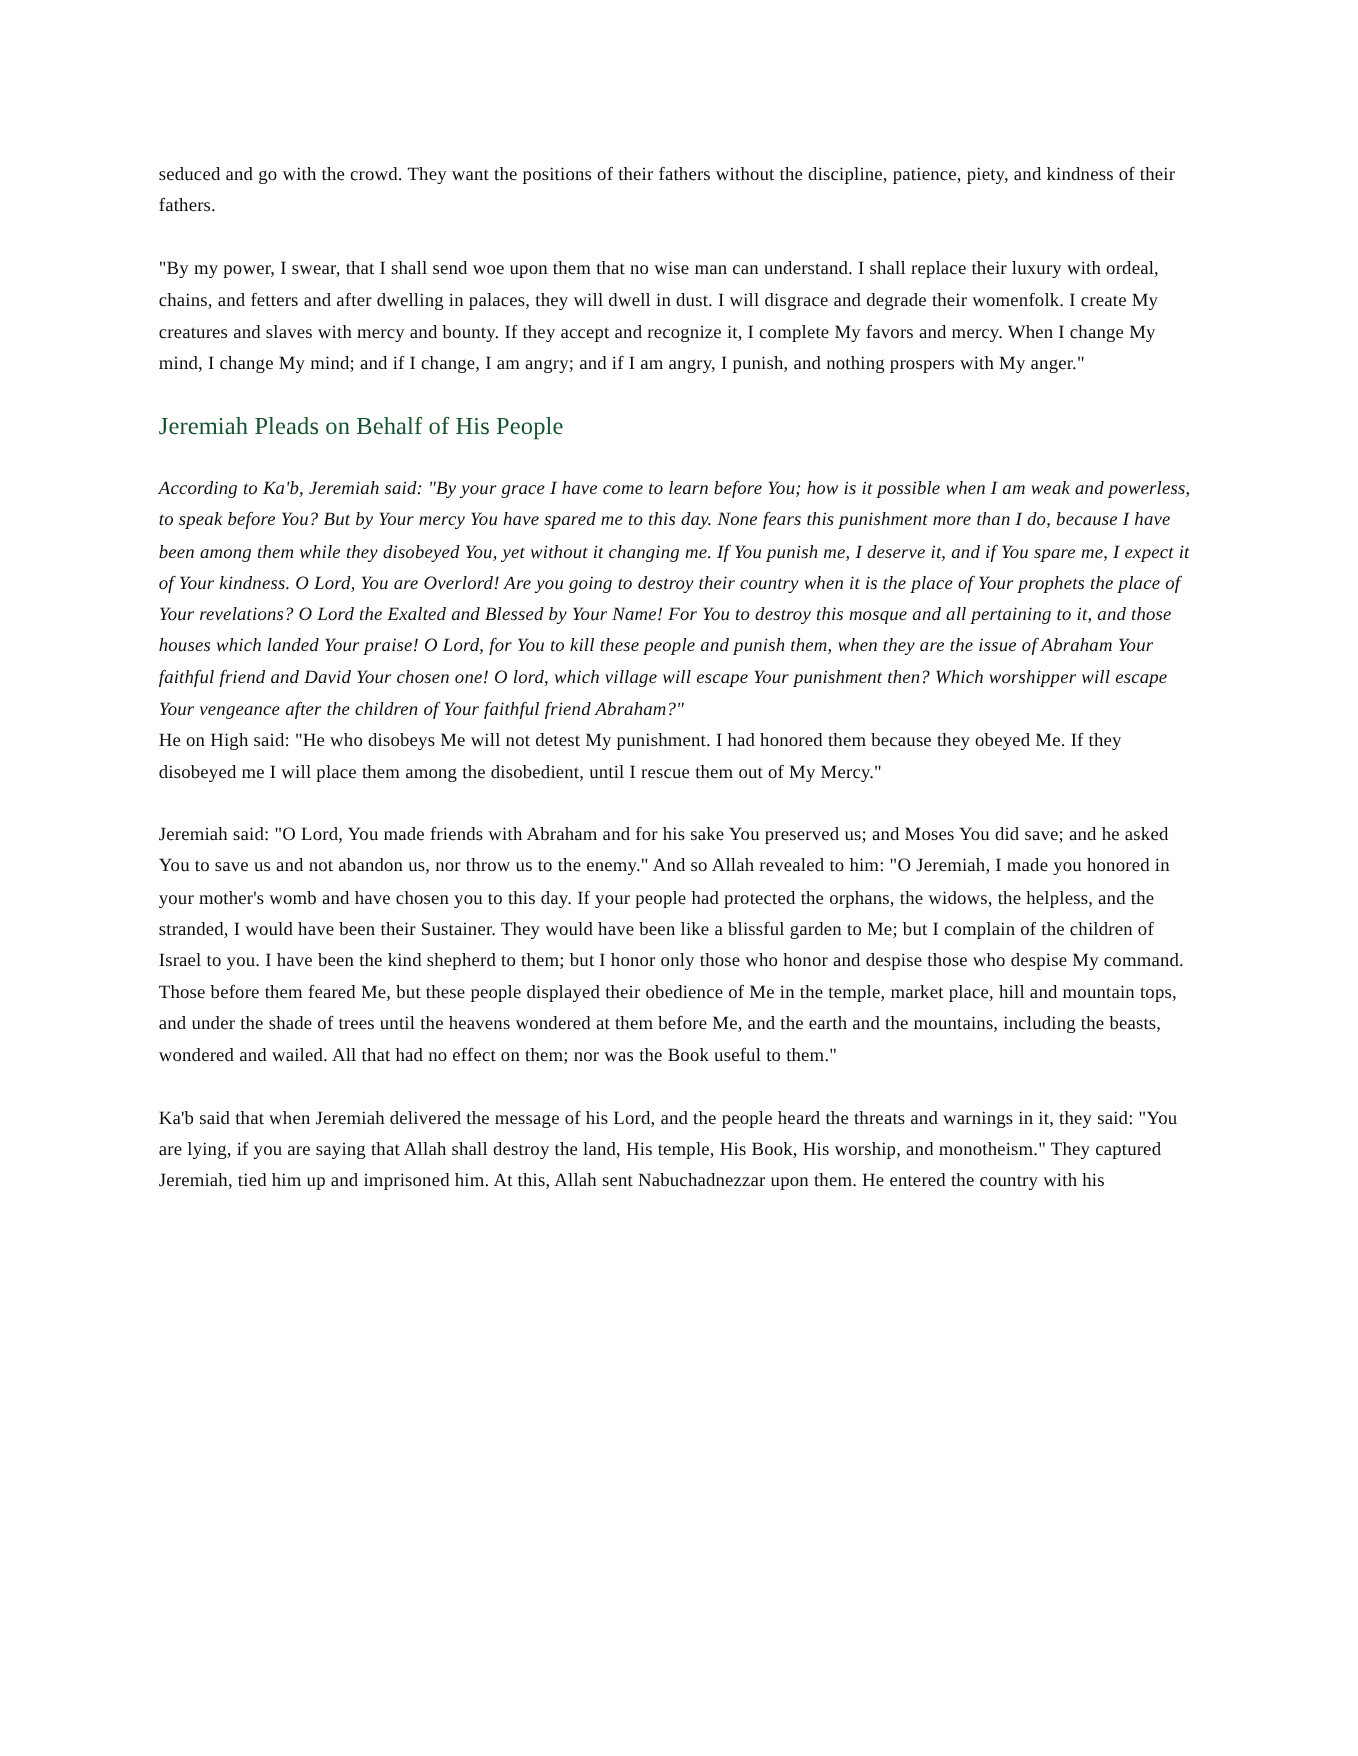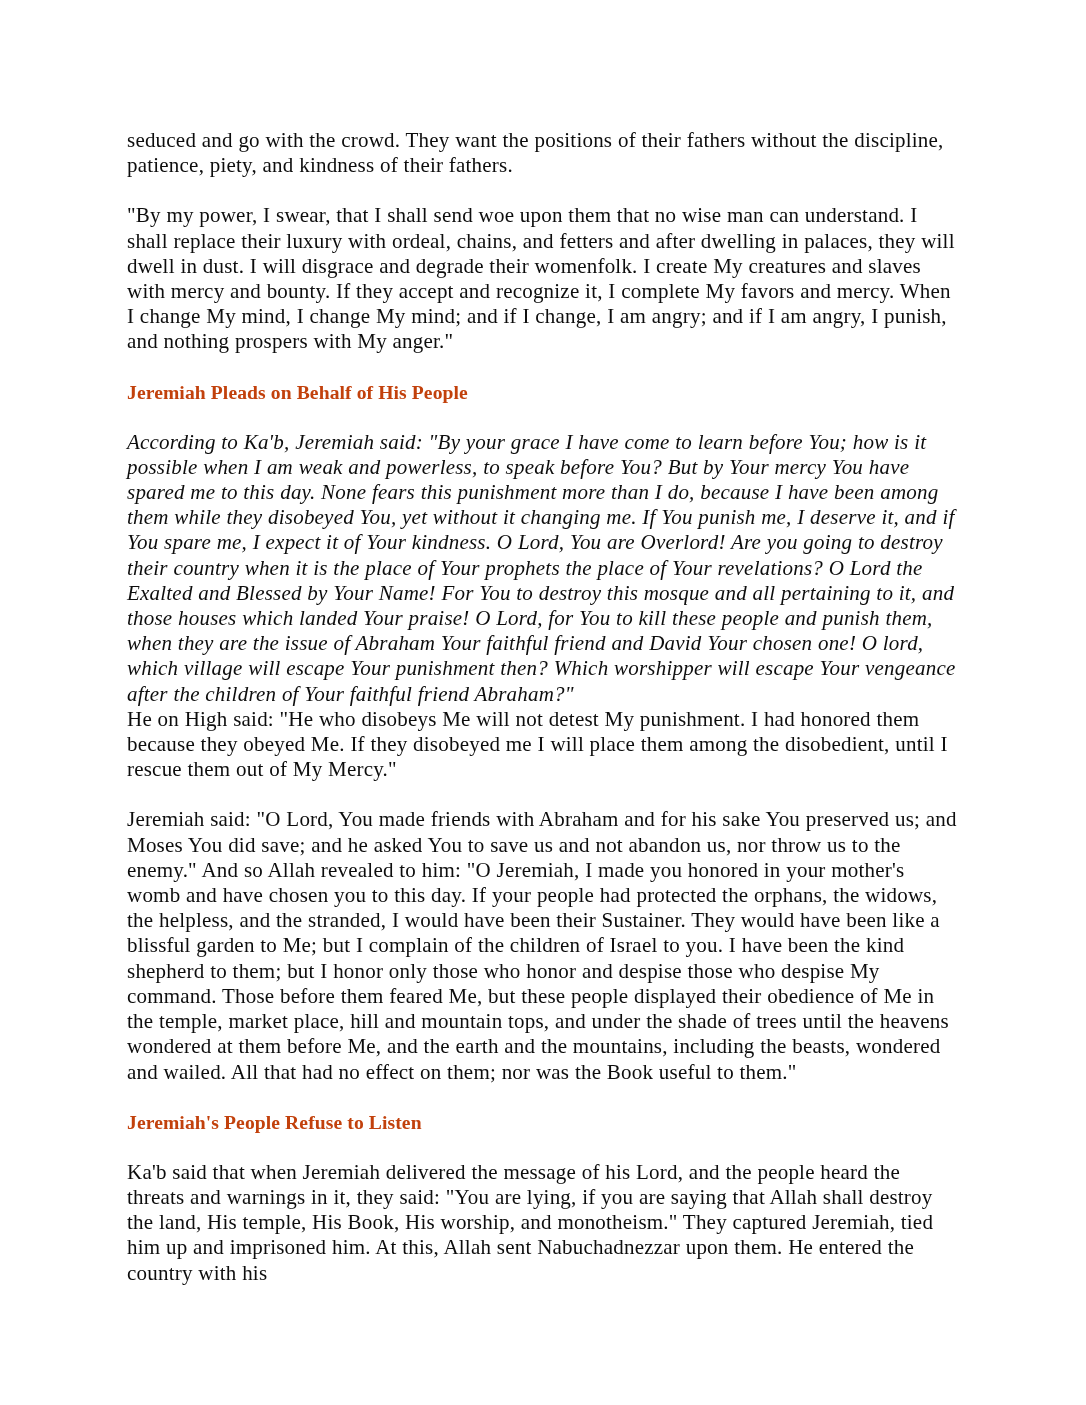--- a/index.html
+++ b/index.html
@@ -22,37 +22,37 @@
     background: #ffffff;
     box-sizing: border-box;
   }
   .content {
     position: absolute;
     left: 127px;
     top: 128px;
     width: 832px;
   }
   .para {
-    font-size: 21px;
+    font-size: 15px;
     line-height: 25.2px;
     text-align: left;
     margin: 0 0 25px 0;
     letter-spacing: 0.01em;
     word-spacing: 0.01em;
     color: #0d0d0d;
   }
   .para:last-child {
     margin-bottom: 0;
   }
   .heading {
     font-size: 19.6px;
     line-height: 25px;
-    font-weight: bold;
+    font-weight: normal;
     margin: 0 0 25px 0;
-    color: #c2410c;
+    color: #14532d;
     letter-spacing: 0.005em;
   }
   .tight-top {
     margin-top: 0;
     font-style: italic;
   }
 </style>
 </head>
 <body>
 
@@ -64,18 +64,17 @@
     <p class="para">"By my power, I swear, that I shall send woe upon them that no wise man can understand. I shall replace their luxury with ordeal, chains, and fetters and after dwelling in palaces, they will dwell in dust. I will disgrace and degrade their womenfolk. I create My creatures and slaves with mercy and bounty. If they accept and recognize it, I complete My favors and mercy. When I change My mind, I change My mind; and if I change, I am angry; and if I am angry, I punish, and nothing prospers with My anger."</p>
 
     <h2 class="heading">Jeremiah Pleads on Behalf of His People</h2>
 
     <p class="para tight-top" style="margin-bottom:0;">According to Ka'b, Jeremiah said: "By your grace I have come to learn before You; how is it possible when I am weak and powerless, to speak before You? But by Your mercy You have spared me to this day. None fears this punishment more than I do, because I have been among them while they disobeyed You, yet without it changing me. If You punish me, I deserve it, and if You spare me, I expect it of Your kindness. O Lord, You are Overlord! Are you going to destroy their country when it is the place of Your prophets the place of Your revelations? O Lord the Exalted and Blessed by Your Name! For You to destroy this mosque and all pertaining to it, and those houses which landed Your praise! O Lord, for You to kill these people and punish them, when they are the issue of Abraham Your faithful friend and David Your chosen one! O lord, which village will escape Your punishment then? Which worshipper will escape Your vengeance after the children of Your faithful friend Abraham?"</p>
 
     <p class="para">He on High said: "He who disobeys Me will not detest My punishment. I had honored them because they obeyed Me. If they disobeyed me I will place them among the disobedient, until I rescue them out of My Mercy."</p>
 
     <p class="para">Jeremiah said: "O Lord, You made friends with Abraham and for his sake You preserved us; and Moses You did save; and he asked You to save us and not abandon us, nor throw us to the enemy." And so Allah revealed to him: "O Jeremiah, I made you honored in your mother's womb and have chosen you to this day. If your people had protected the orphans, the widows, the helpless, and the stranded, I would have been their Sustainer. They would have been like a blissful garden to Me; but I complain of the children of Israel to you. I have been the kind shepherd to them; but I honor only those who honor and despise those who despise My command. Those before them feared Me, but these people displayed their obedience of Me in the temple, market place, hill and mountain tops, and under the shade of trees until the heavens wondered at them before Me, and the earth and the mountains, including the beasts, wondered and wailed. All that had no effect on them; nor was the Book useful to them."</p>
 
-    <h2 class="heading">Jeremiah's People Refuse to Listen</h2>
 
     <p class="para">Ka'b said that when Jeremiah delivered the message of his Lord, and the people heard the threats and warnings in it, they said: "You are lying, if you are saying that Allah shall destroy the land, His temple, His Book, His worship, and monotheism." They captured Jeremiah, tied him up and imprisoned him. At this, Allah sent Nabuchadnezzar upon them. He entered the country with his</p>
 
   </div>
 </div>
 
 </body></html>

